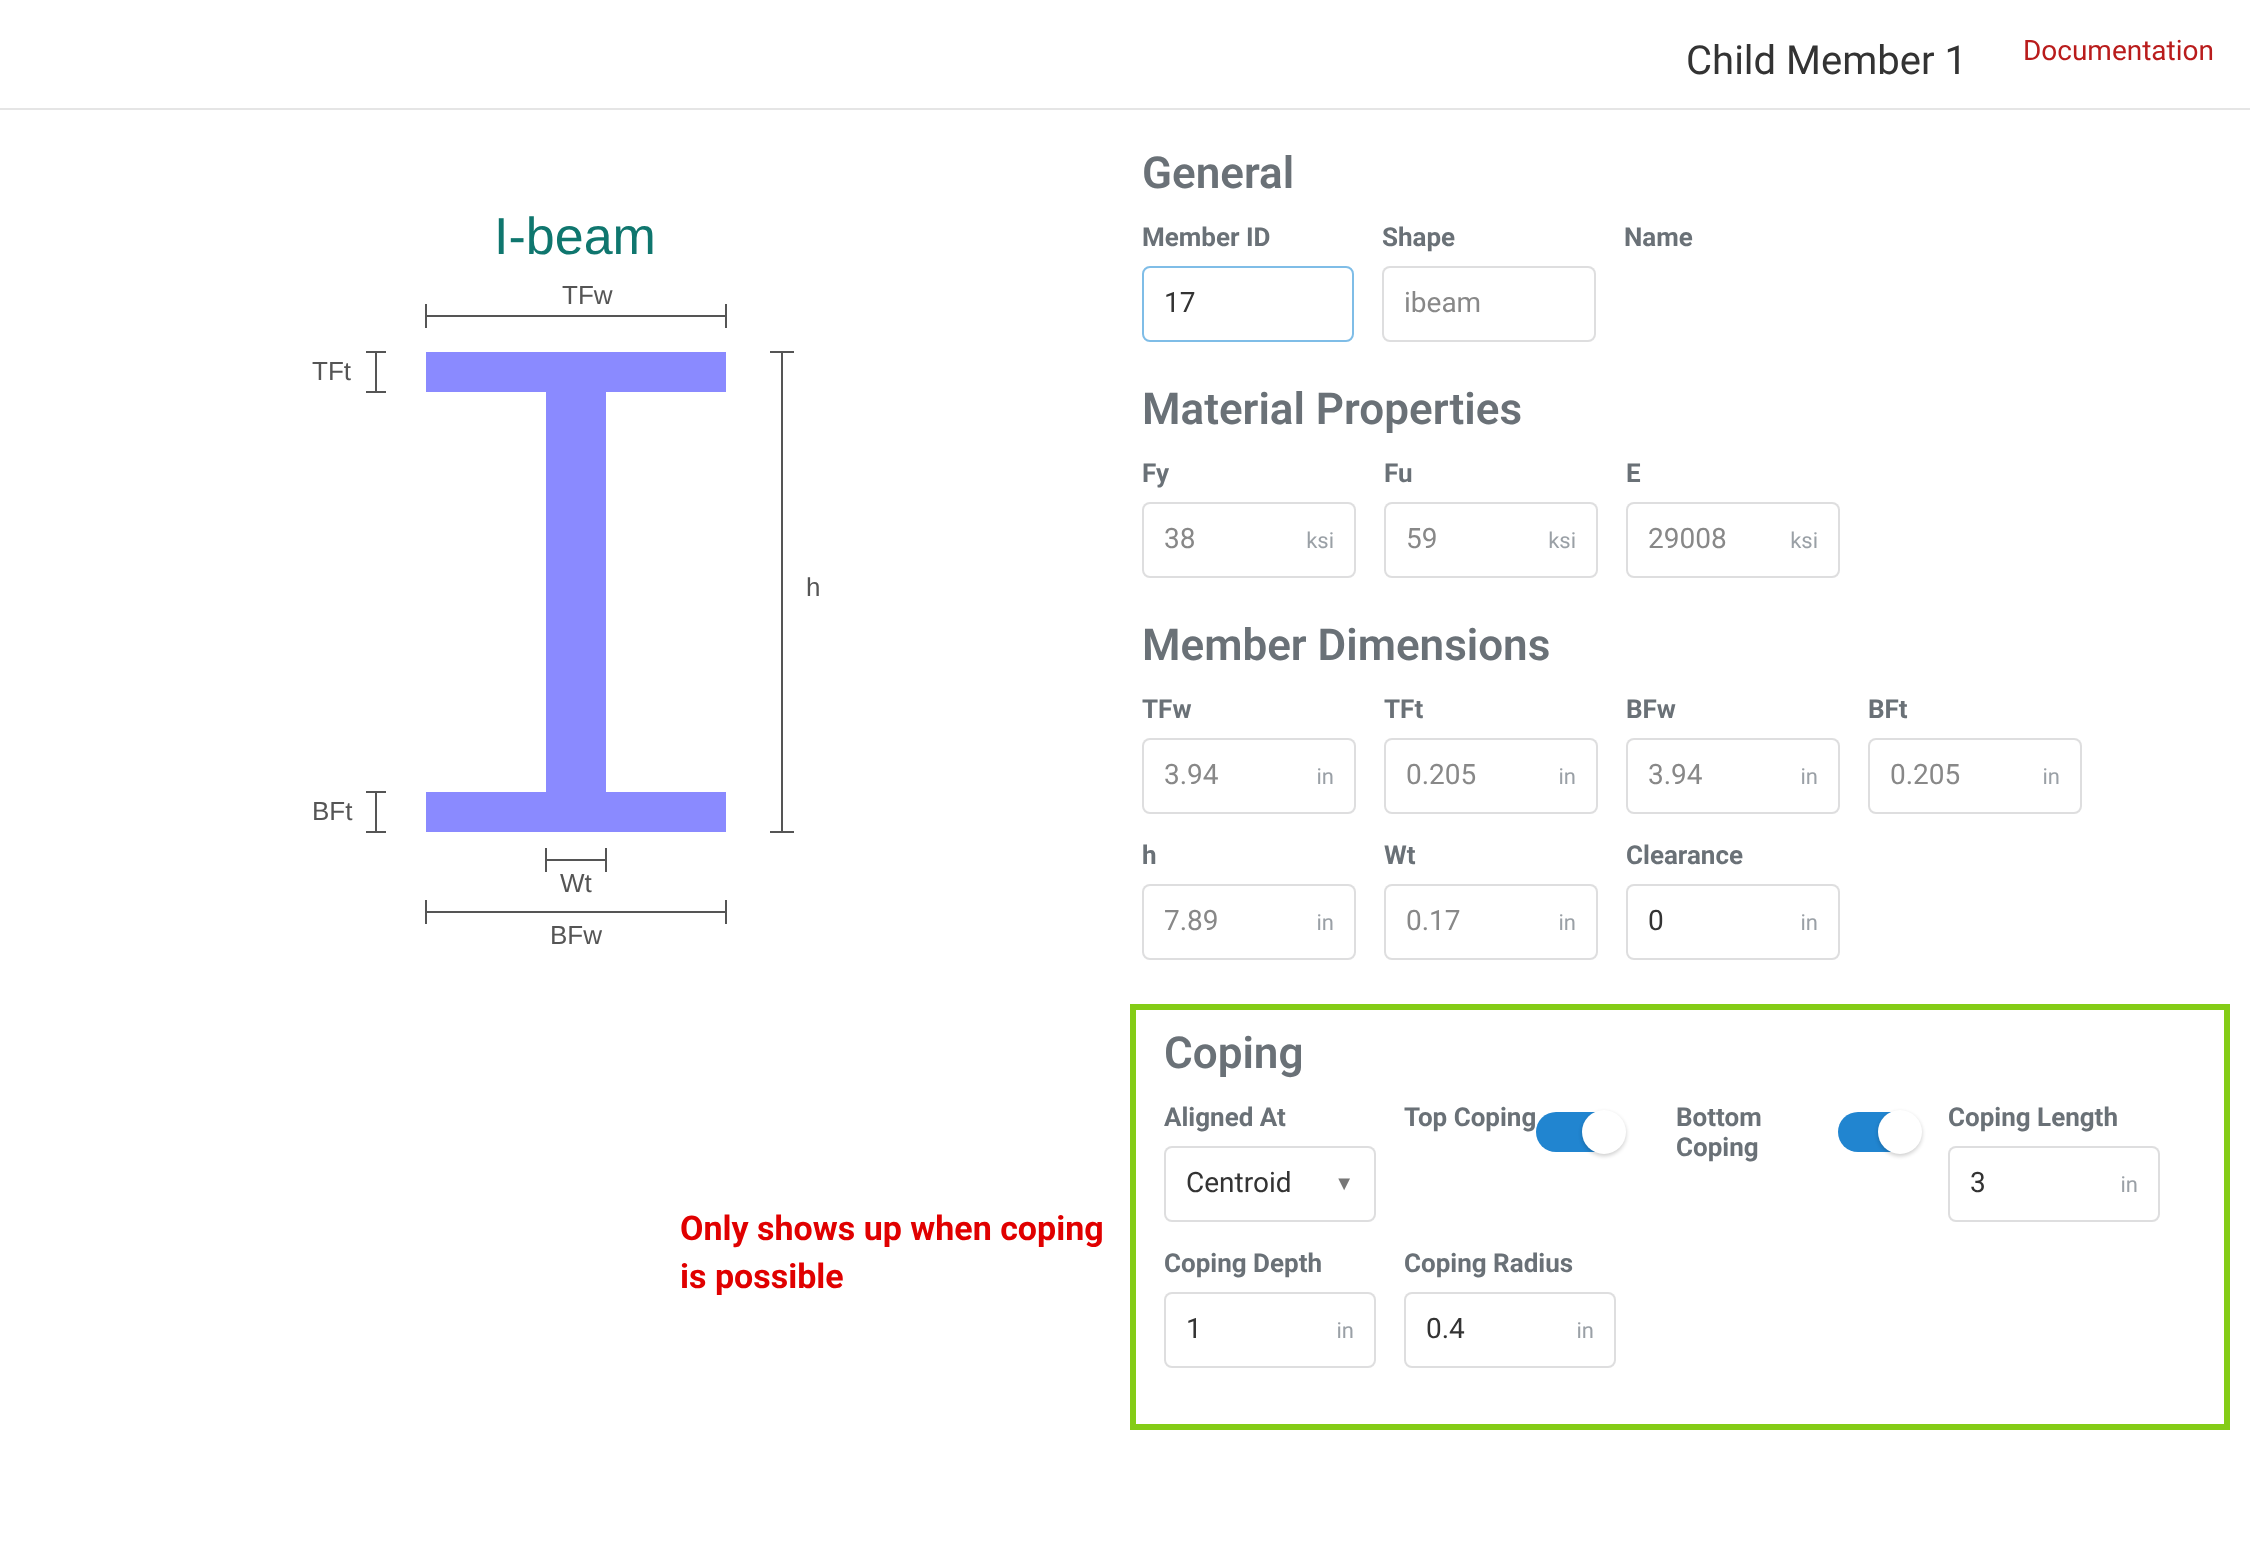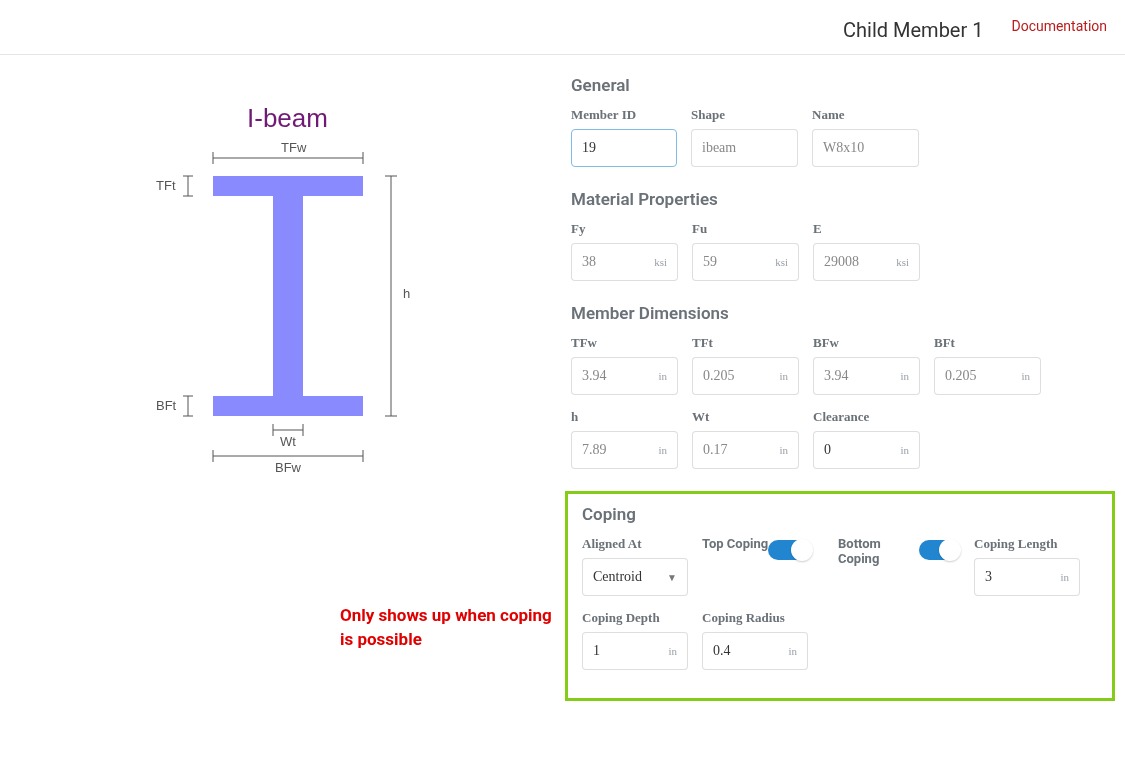--- a/index.html
+++ b/index.html
@@ -66,21 +66,21 @@
       font-size: 11px;
       letter-spacing: 0.5px;
       margin-top: 2px;
       color: #333;
     }
     .diagram-title {
       width: 100%;
       text-align: center;
       font-size: 26px;
       font-family: "Segoe UI", Arial, sans-serif;
-      color: #701a75;
+      color: #0f766e;
       margin-top: 8px;
       margin-bottom: 4px;
     }
     .diagram-wrap {
       width: 100%;
       display: flex;
       justify-content: center;
     }
     .ibeam-svg { display:block; }
 
@@ -93,37 +93,36 @@
       left: 330px;
       top: 529px;
       width: 220px;
     }
 
     
     .section {
       margin-bottom: 22px;
     }
     .section-title {
-      font-size: 17px;
+      font-size: 22px;
       font-weight: 600;
       color: #6a7177;
       margin-bottom: 12px;
       margin-left: 6px;
     }
     .field-row {
       display: flex;
       gap: 14px;
       flex-wrap: wrap;
       margin-left: 6px;
       margin-bottom: 14px;
     }
     .field {
       display: flex;
       flex-direction: column;
-      font-family: Liberation Serif, serif;
     }
     .field-label {
       font-size: 13px;
       font-weight: 600;
       color: #6a7177;
       margin-bottom: 6px;
     }
     .field-label.strong {
       font-weight: 700;
     }
@@ -276,34 +275,31 @@
   </div>
 
   <div class="right-col">
 
     <div class="section">
       <div class="section-title">General</div>
       <div class="field-row">
         <div class="field">
           <div class="field-label strong">Member ID</div>
           <div class="input active w-sm">
-            <span class="input-val">19</span>
+            <span class="input-val">17</span>
           </div>
         </div>
         <div class="field">
           <div class="field-label strong">Shape</div>
           <div class="input readonly w-md">
             <span class="input-val">ibeam</span>
           </div>
         </div>
         <div class="field">
           <div class="field-label strong">Name</div>
-          <div class="input readonly w-md">
-            <span class="input-val">W8x10</span>
-          </div>
         </div>
       </div>
     </div>
 
     <div class="section">
       <div class="section-title">Material Properties</div>
       <div class="field-row">
         <div class="field">
           <div class="field-label strong">Fy</div>
           <div class="input readonly w-md">

